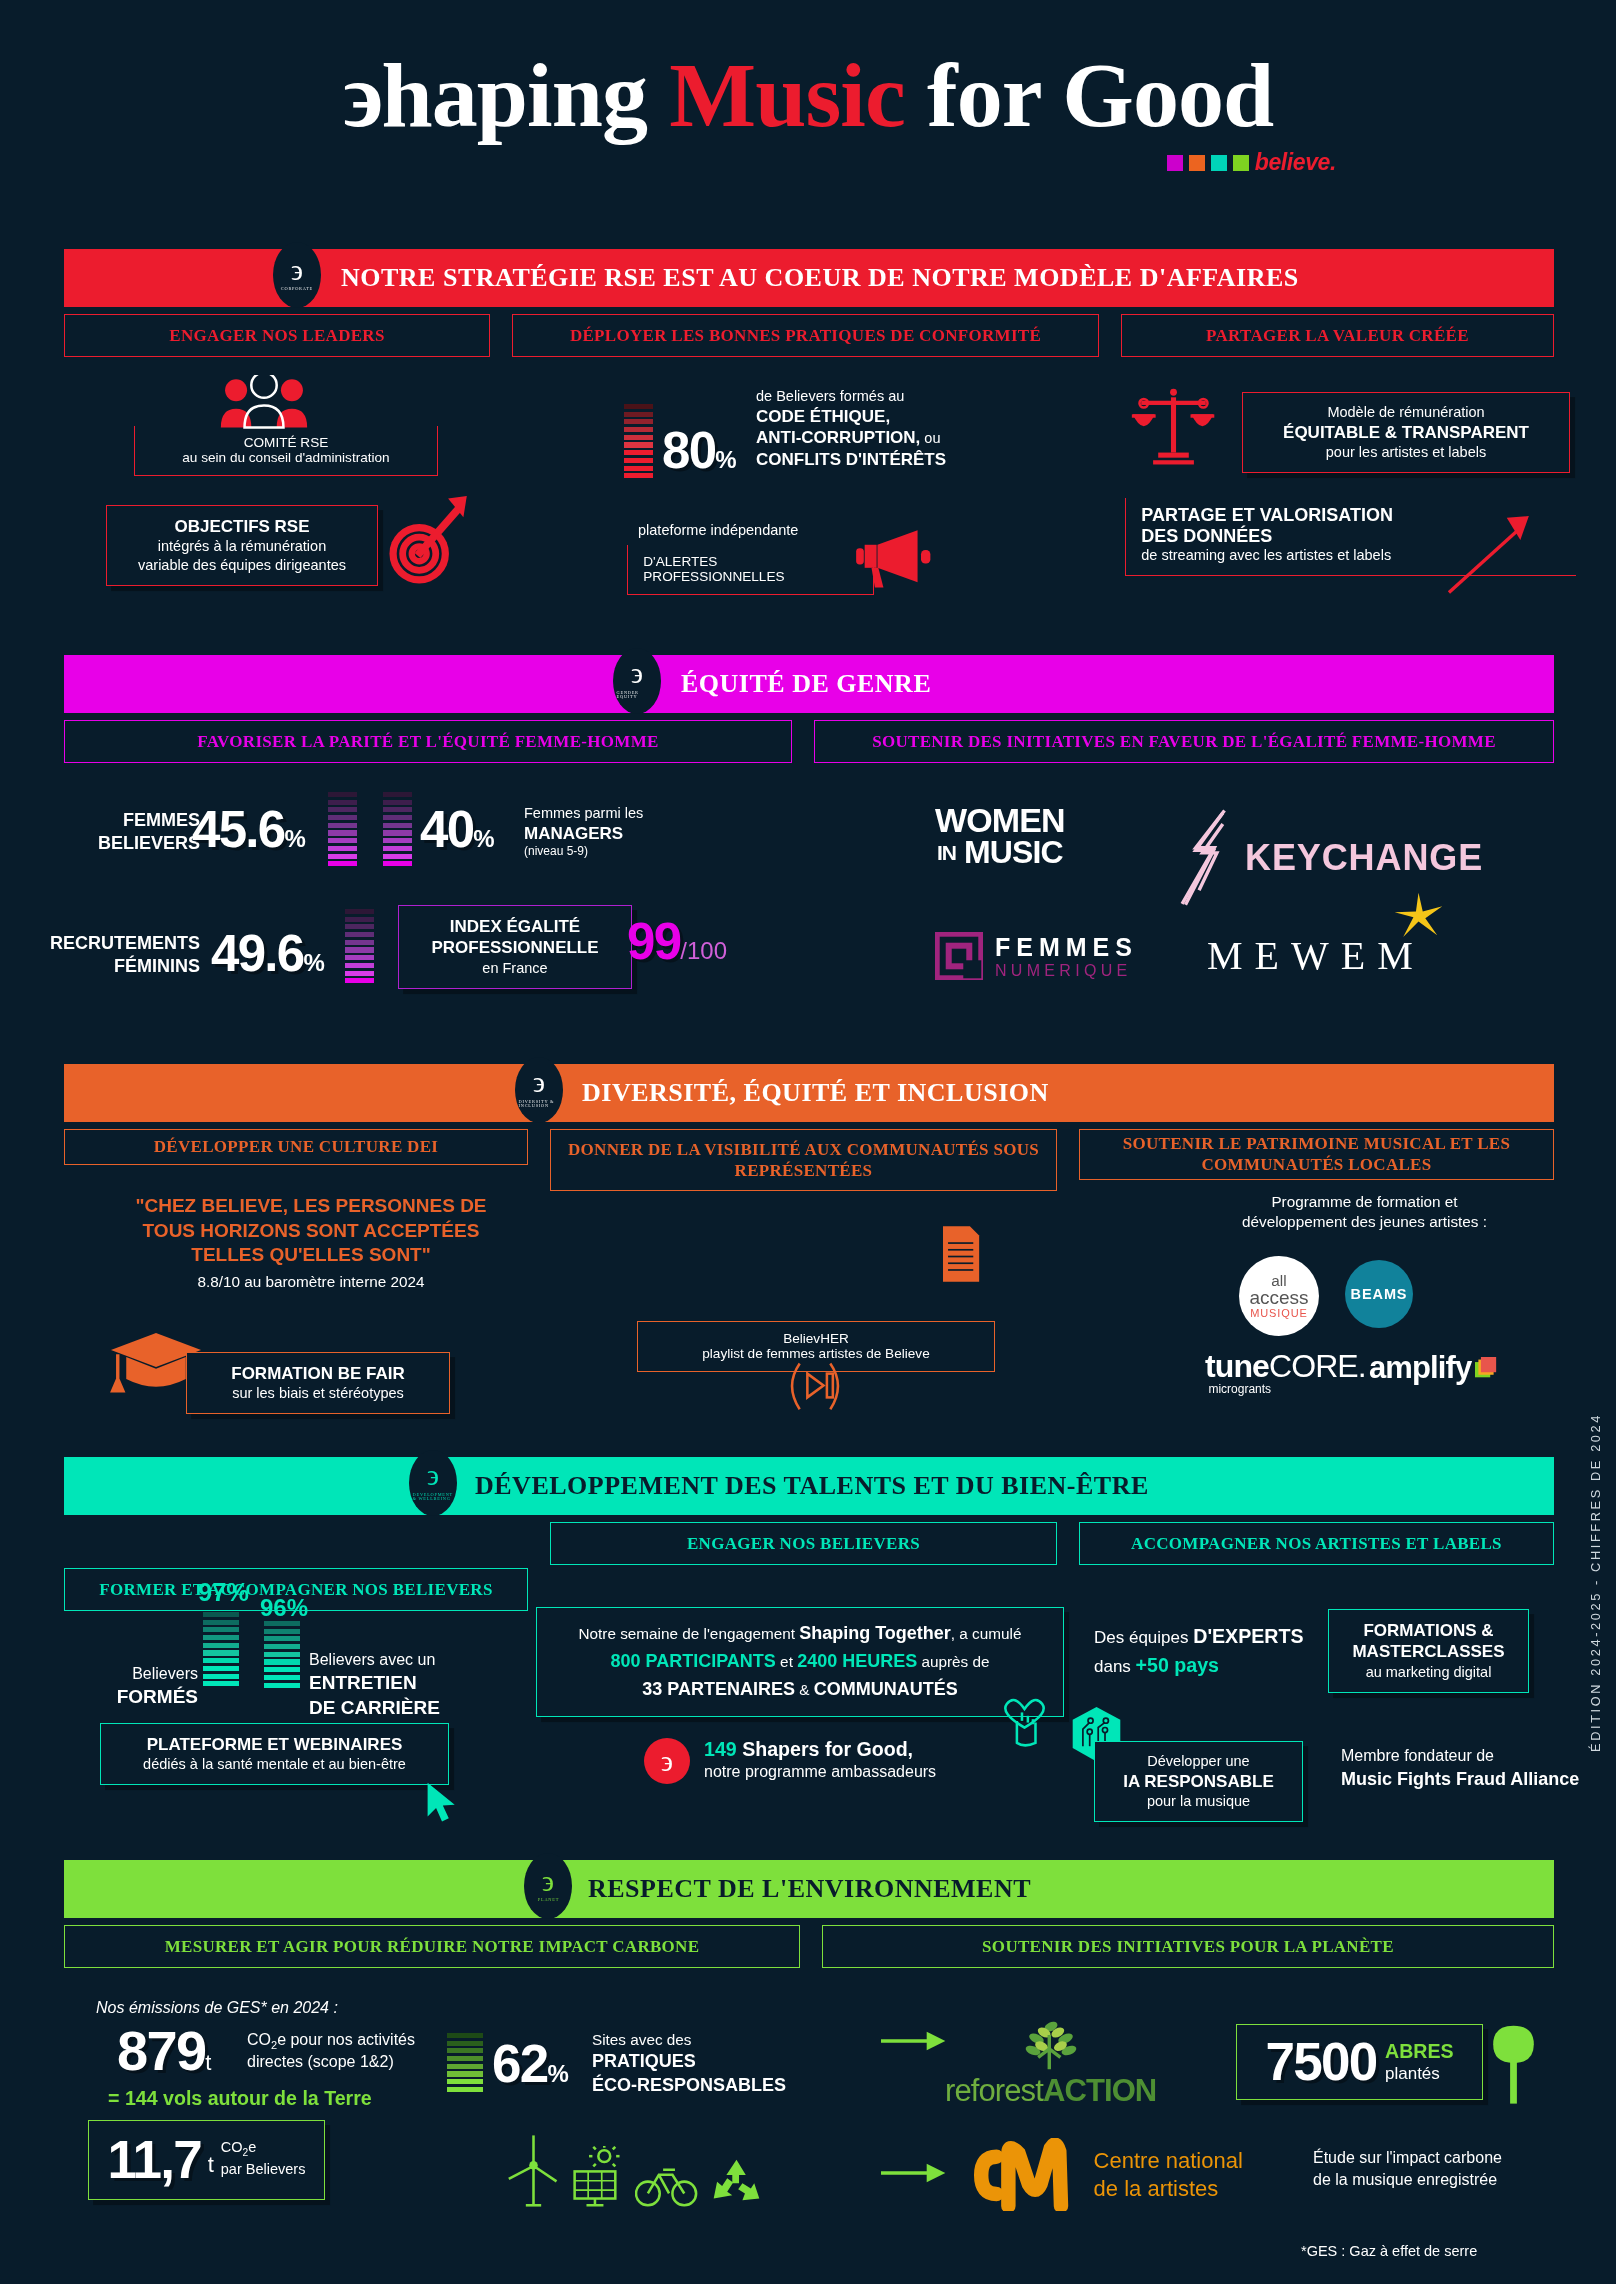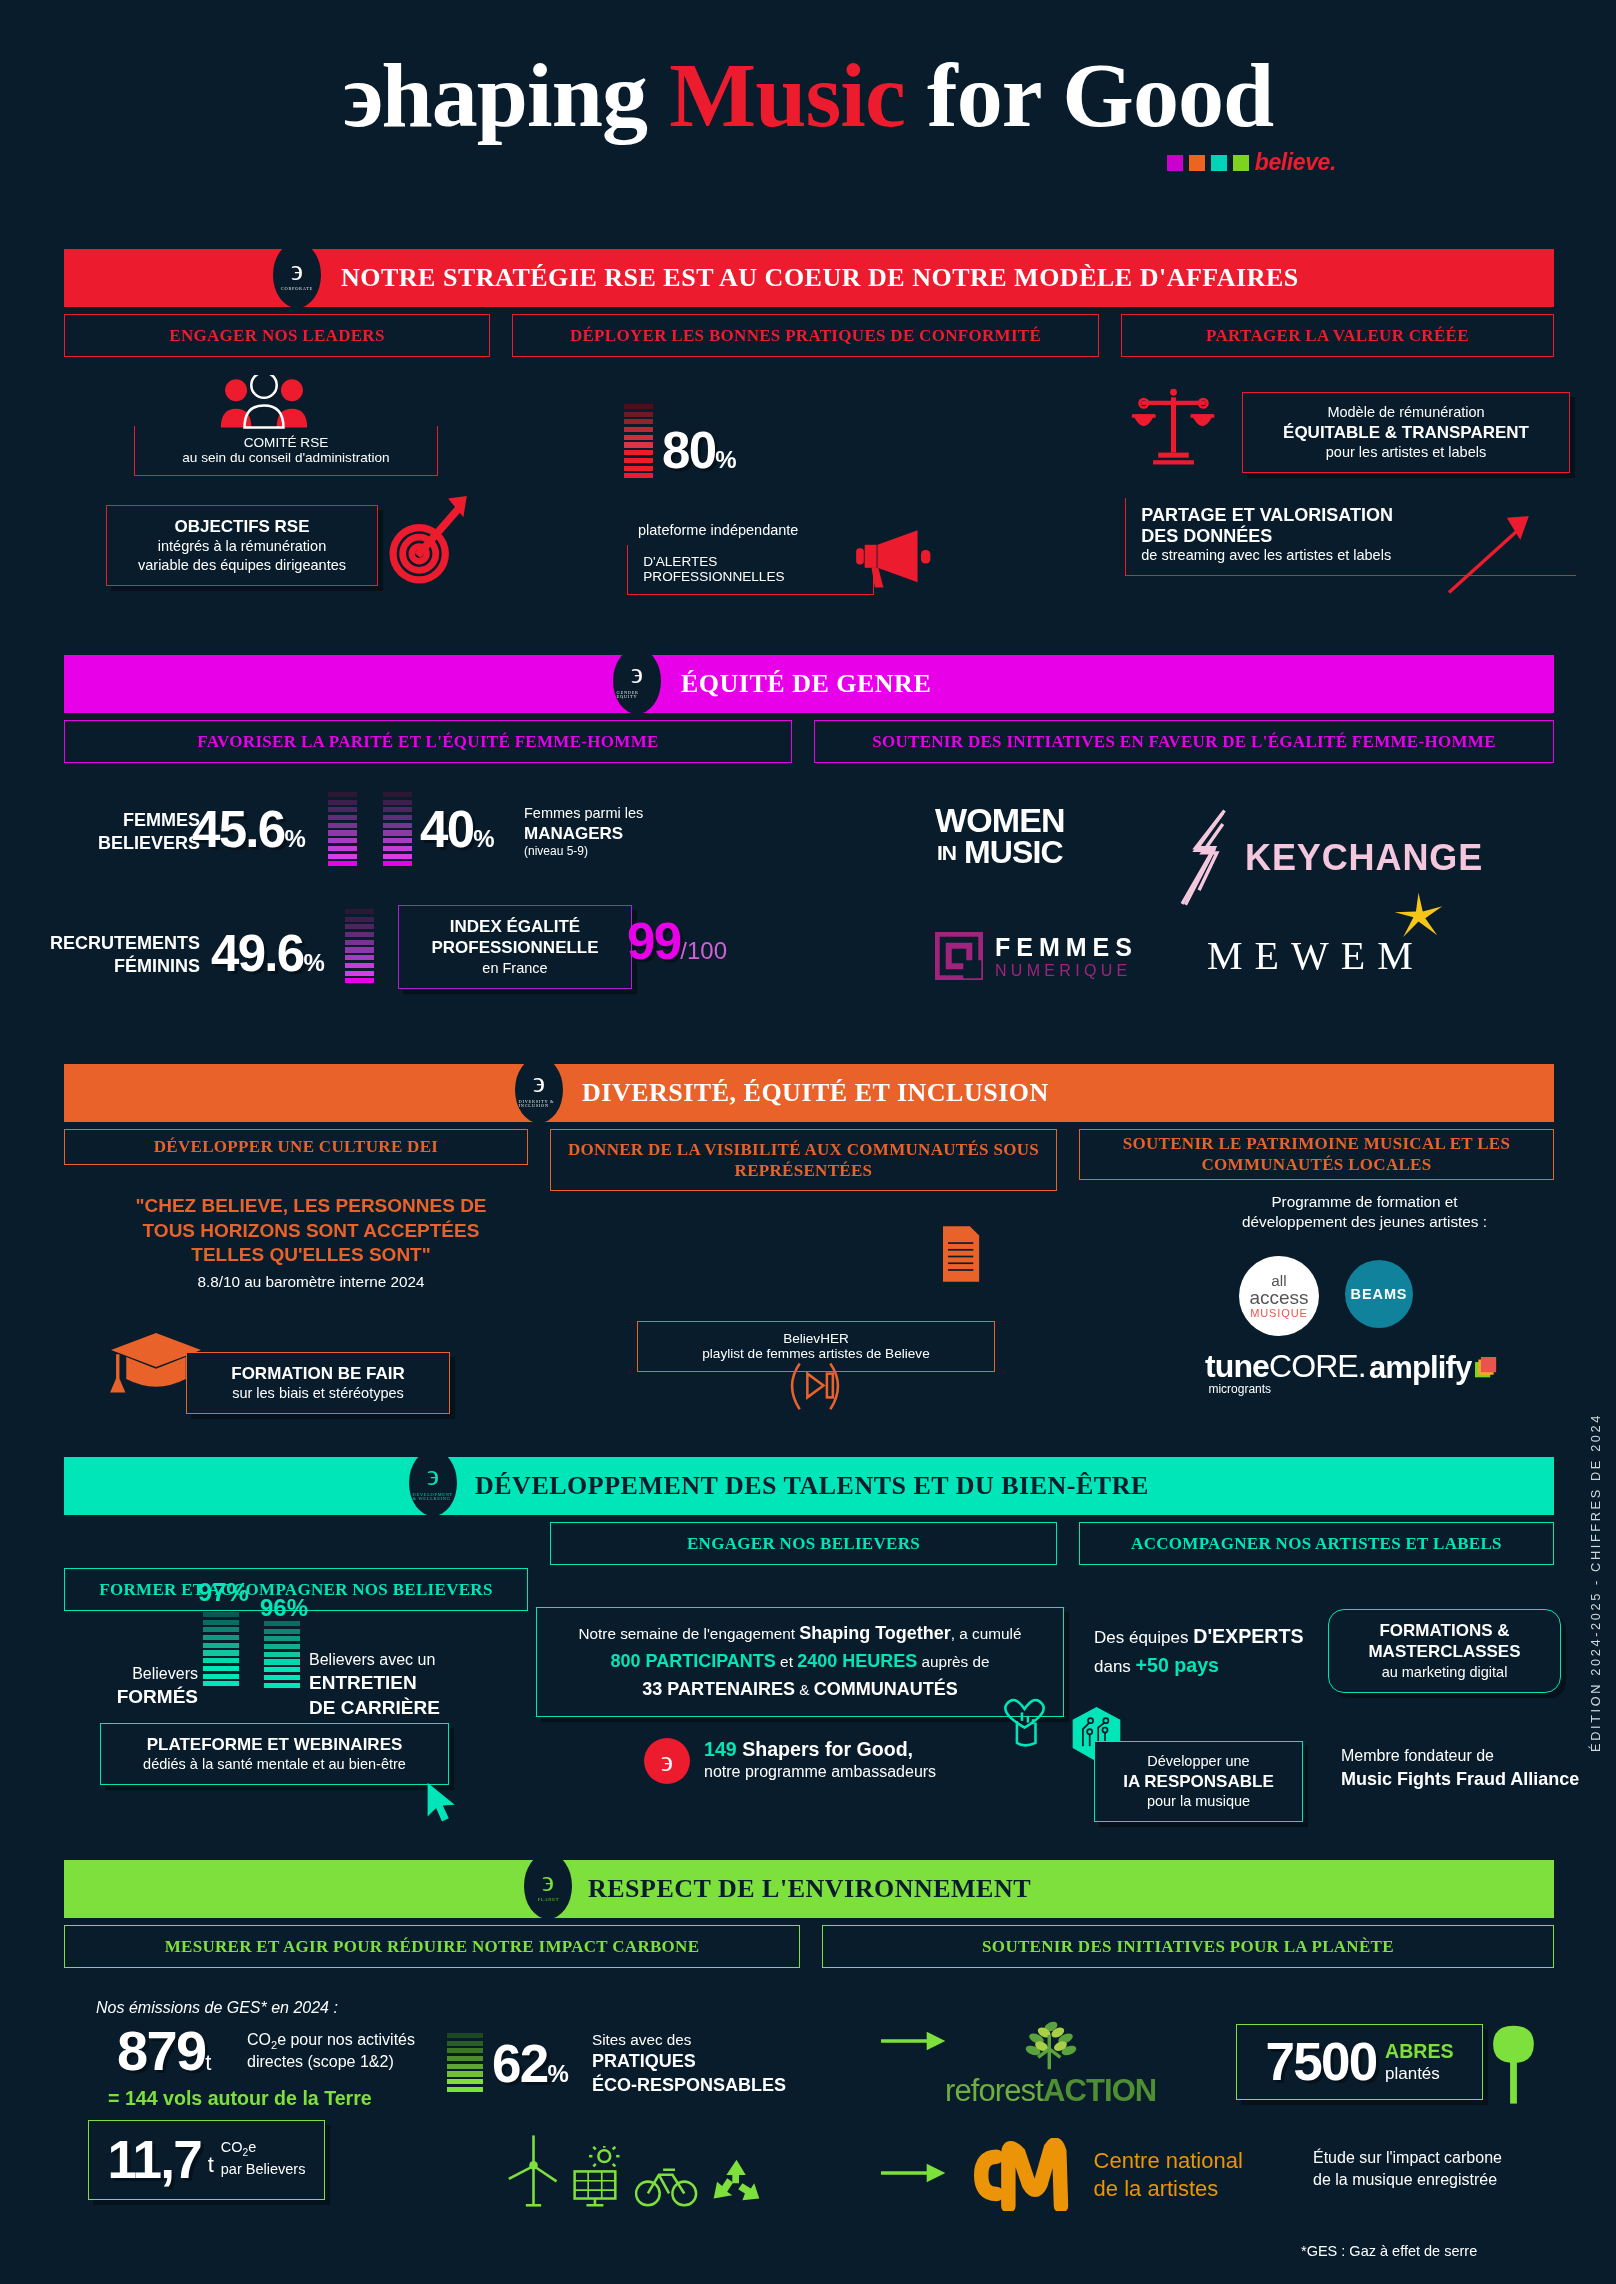--- a/index.html
+++ b/index.html
@@ -183,20 +183,26 @@
     <i style="background:#b52a36"></i>
       <i style="background:#cc2f3c"></i>
       <i style="background:#dd3441"></i>
     <i style="background:#ec1c2e"></i>
       <i style="background:#ec1c2e"></i>
       <i style="background:#ec1c2e"></i>
       <i style="background:#ec1c2e"></i>
   </div>
   <div class="abs" style="left:662px; top:427px;">
     <span class="stat-num">80</span><span class="stat-pct">%</span>
+  </div>
+  <div class="abs text-block" style="left:756px; top:387px;">
+    <div>de Believers formés au</div>
+    <div><b>CODE ÉTHIQUE,</b></div>
+    <div><b>ANTI-CORRUPTION,</b><span> ou</span></div>
+    <div><b>CONFLITS D'INTÉRÊTS</b></div>
   </div>
   <div class="abs text-block" style="left:638px; top:521px;">plateforme indépendante</div>
   <div class="abs bracket" style="left:627px; top:545px; width:247px; border-color:#ec1c2e; text-align:left;">
     <div class="big">D'ALERTES</div>
     <div class="big">PROFESSIONNELLES</div>
   </div>
   <div class="abs" style="left:839px; top:526px;">
     <svg width="94" height="64" viewBox="0 0 110 75">
       <path d="M45 22 L92 5 L92 66 L45 49 Z" fill="#ec1c2e"></path>
       <rect x="30" y="22" width="14" height="27" fill="#ec1c2e"></rect>
@@ -545,21 +551,21 @@
   </div>
   <div class="abs" style="left:704px; top:1737px; font-size:16px; line-height:1.3;">
     <div><b style="color:#00e6b8;font-size:19.6px">149</b><b style="font-size:19.6px"> Shapers for Good,</b></div>
     <div>notre programme ambassadeurs</div>
   </div>
 
   <div class="abs" style="left:1094px; top:1622px; font-size:17px; line-height:1.45;">
     <div><span>Des équipes </span><b style="font-size:19.6px">D'EXPERTS</b></div>
     <div><span>dans </span><b style="color:#00e6b8;font-size:19.6px">+50 pays</b></div>
   </div>
-  <div class="abs card" style="left:1328px; top:1609px; width:233px; border-color:#00e6b8;border-radius:16px;">
+  <div class="abs card" style="left:1328px; top:1609px; width:201px; border-color:#00e6b8;">
     <div class="big">FORMATIONS &amp;</div>
     <div class="big">MASTERCLASSES</div>
     <div class="small">au marketing digital</div>
   </div>
   <div class="abs" style="left:1071px; top:1707px;">
     <svg width="51" height="58" viewBox="0 0 60 68">
         <path d="M30 0 L58 15 L58 48 L30 64 L2 48 L2 15 Z" fill="#00e6b8"></path>
       <g stroke="#081c2b" stroke-width="2" fill="none">
         <path d="M14 46 L14 26 L22 18"></path>
           <circle cx="23" cy="16" r="3"></circle>

